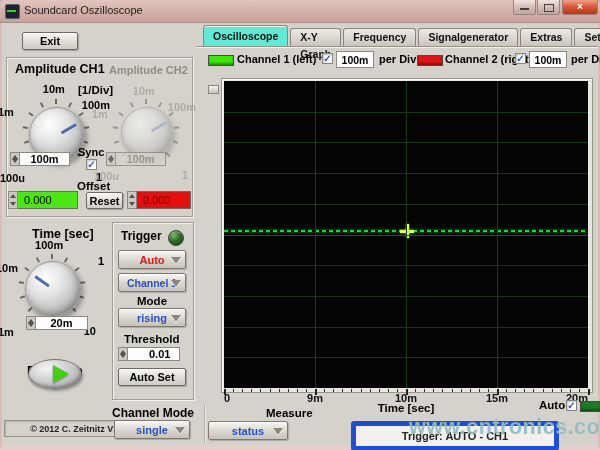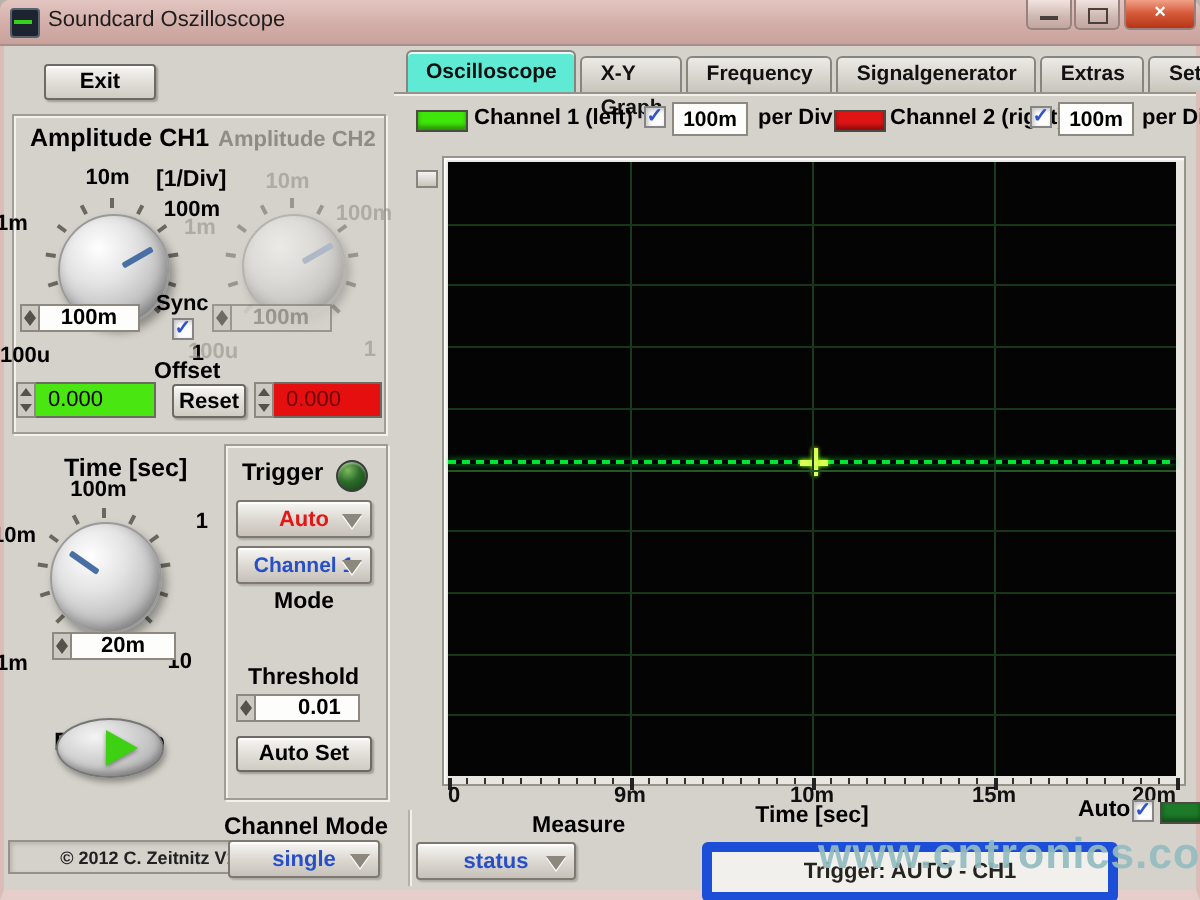--- a/index.html
+++ b/index.html
@@ -244,20 +244,24 @@
   <div id="led"></div>
   <div class="dd" style="left:116px;top:250px;width:68px;height:19px;">
     <span class="red">Auto</span>
       <span class="arr"></span>
   </div>
   <div class="dd" style="left:116px;top:273px;width:68px;height:19px;">
     <span class="blue" style="font-size:10.5px;">Channel 1</span>
       <span class="arr"></span>
   </div>
   <span class="lbl" style="left:135px;top:295px;font-size:11.5px;">Mode</span>
+  <div class="dd" style="left:116px;top:308px;width:68px;height:19px;">
+    <span class="blue">rising</span>
+      <span class="arr"></span>
+  </div>
   <span class="lbl" style="left:122px;top:333px;font-size:11.5px;">Threshold</span>
   <div class="spinbox" style="left:116px;top:347px;width:62px;">
     <div class="spin"></div>
     <div class="numfield" style="justify-content:flex-start;padding-left:21px;">0.01</div>
   </div>
   <div class="btn" style="left:116px;top:368px;width:68px;height:18px;line-height:17px;">Auto Set</div>
 
   <span class="lbl" style="left:110px;top:406px;width:82px;text-align:center;font-size:12px;">Channel Mode</span>
   <div class="dd" style="left:112px;top:420px;width:76px;height:19px;">
     <span class="blue">single</span>

